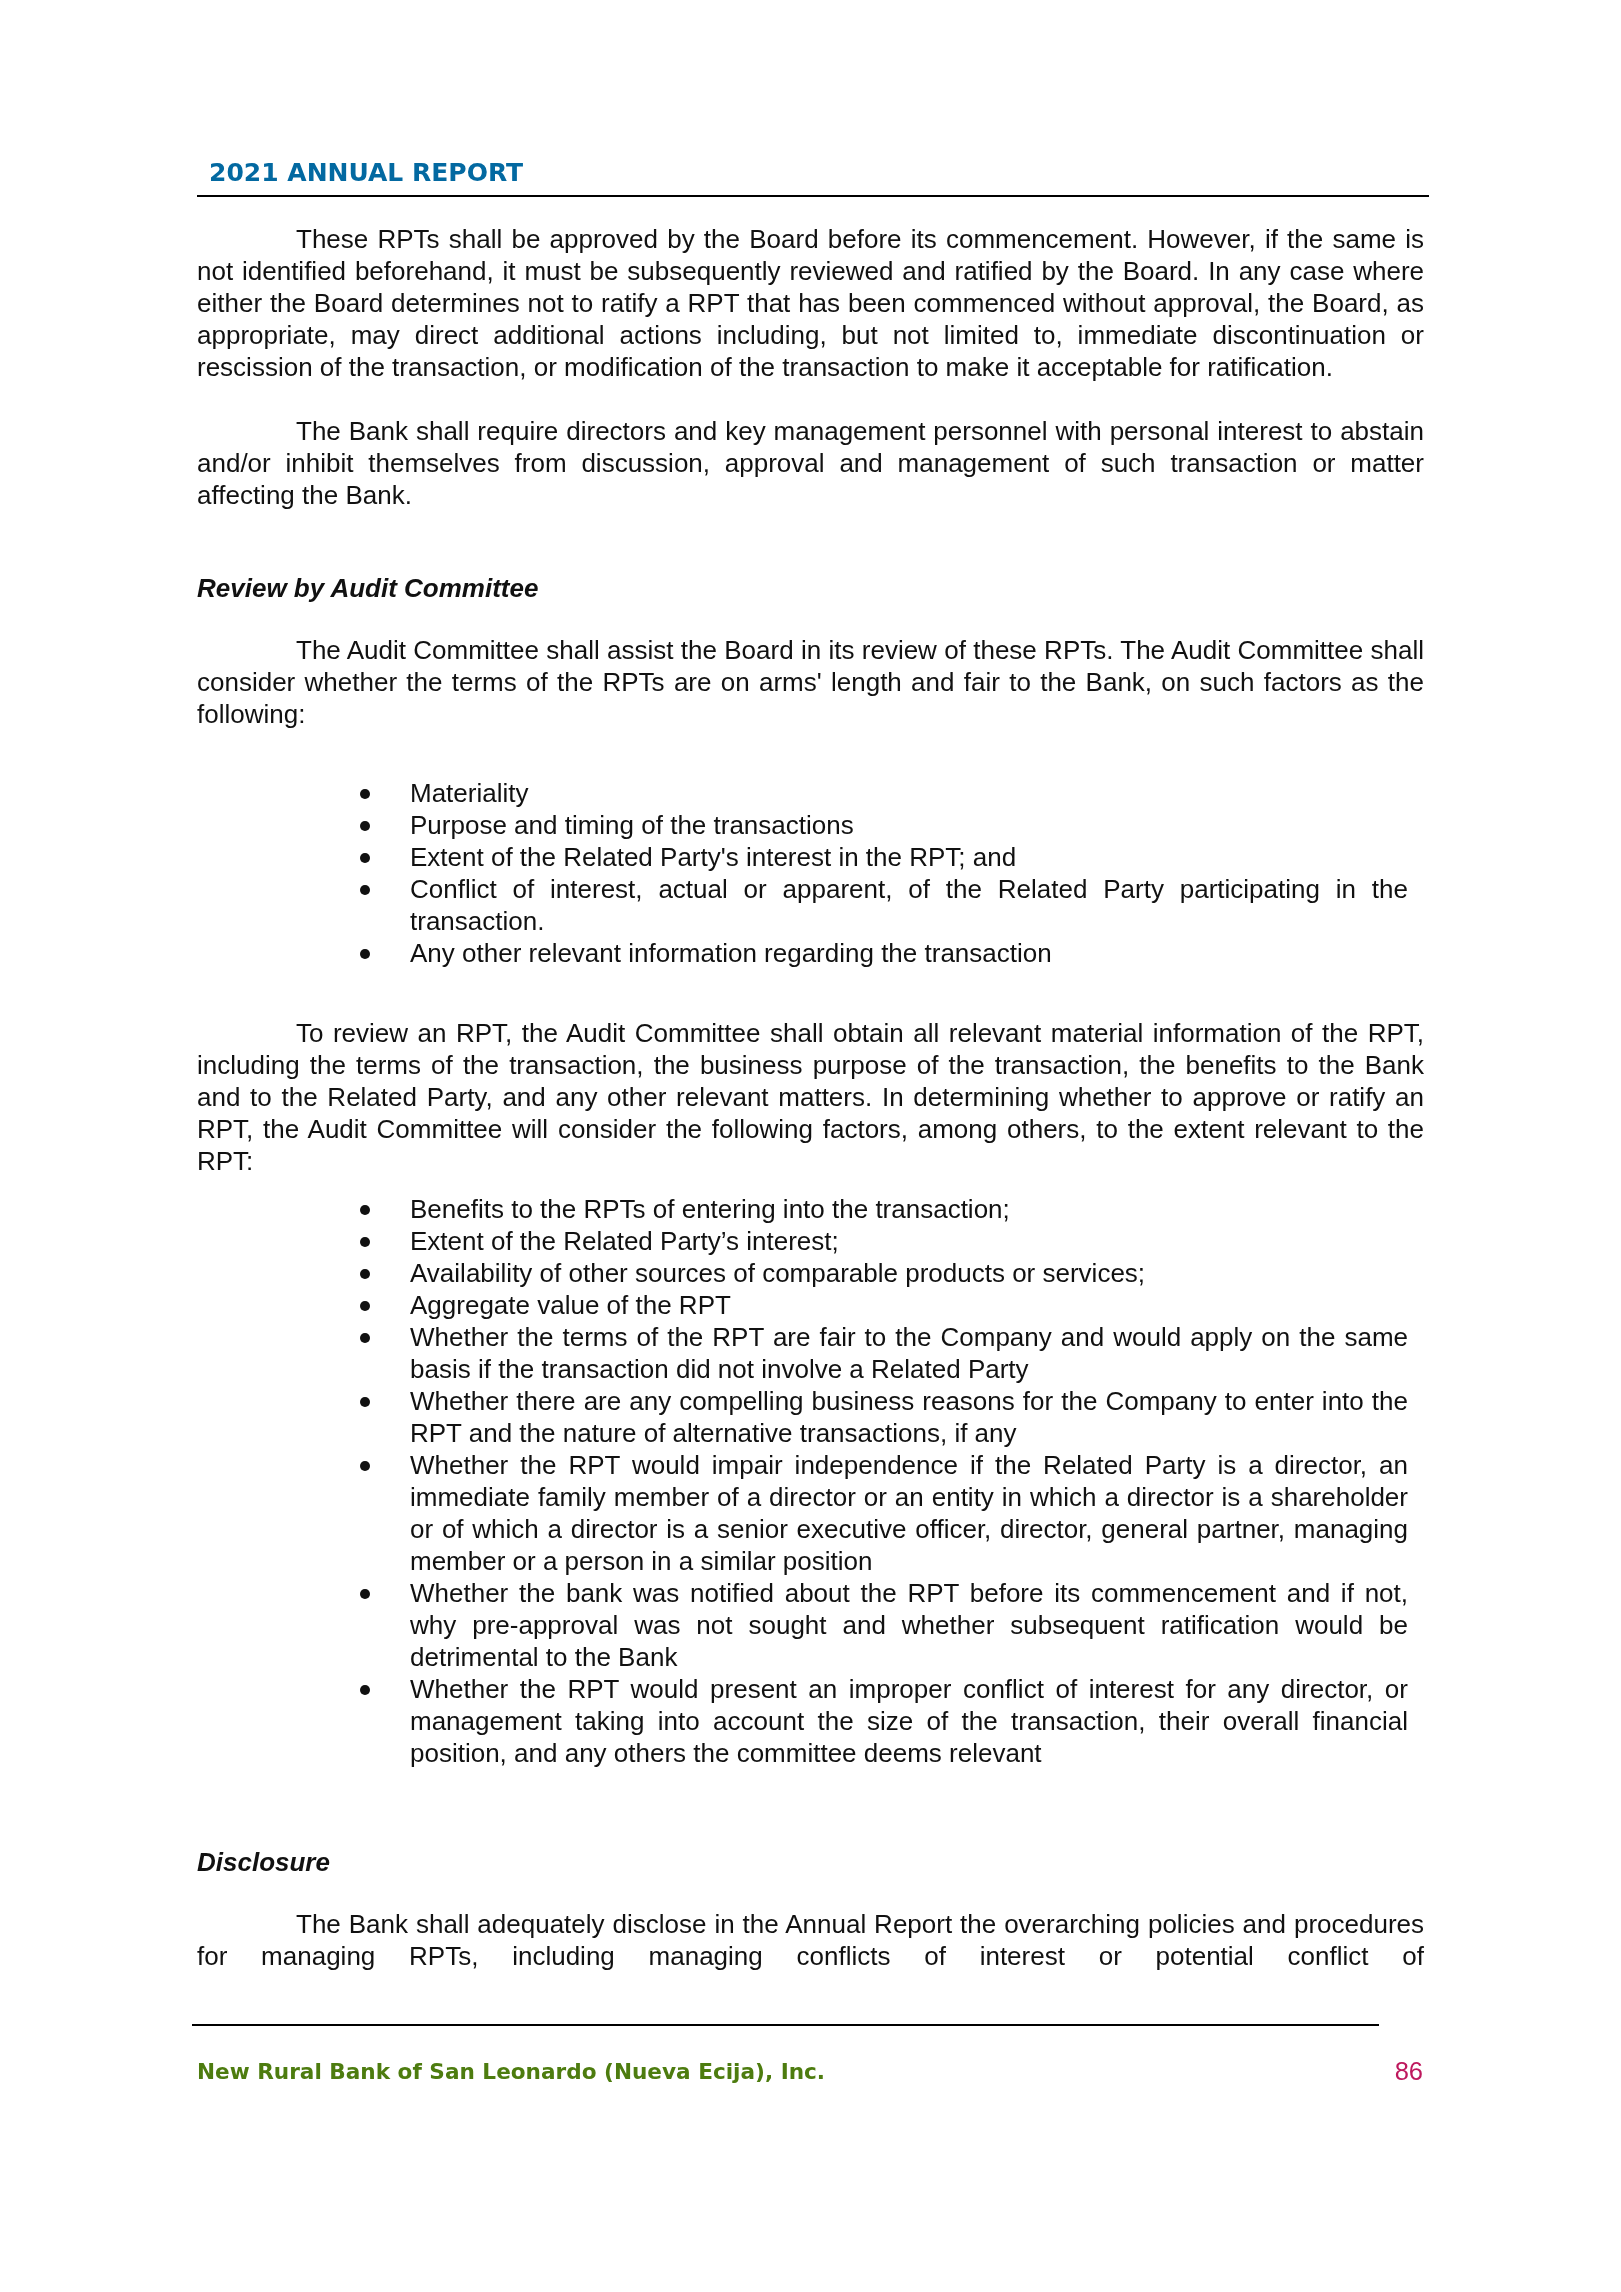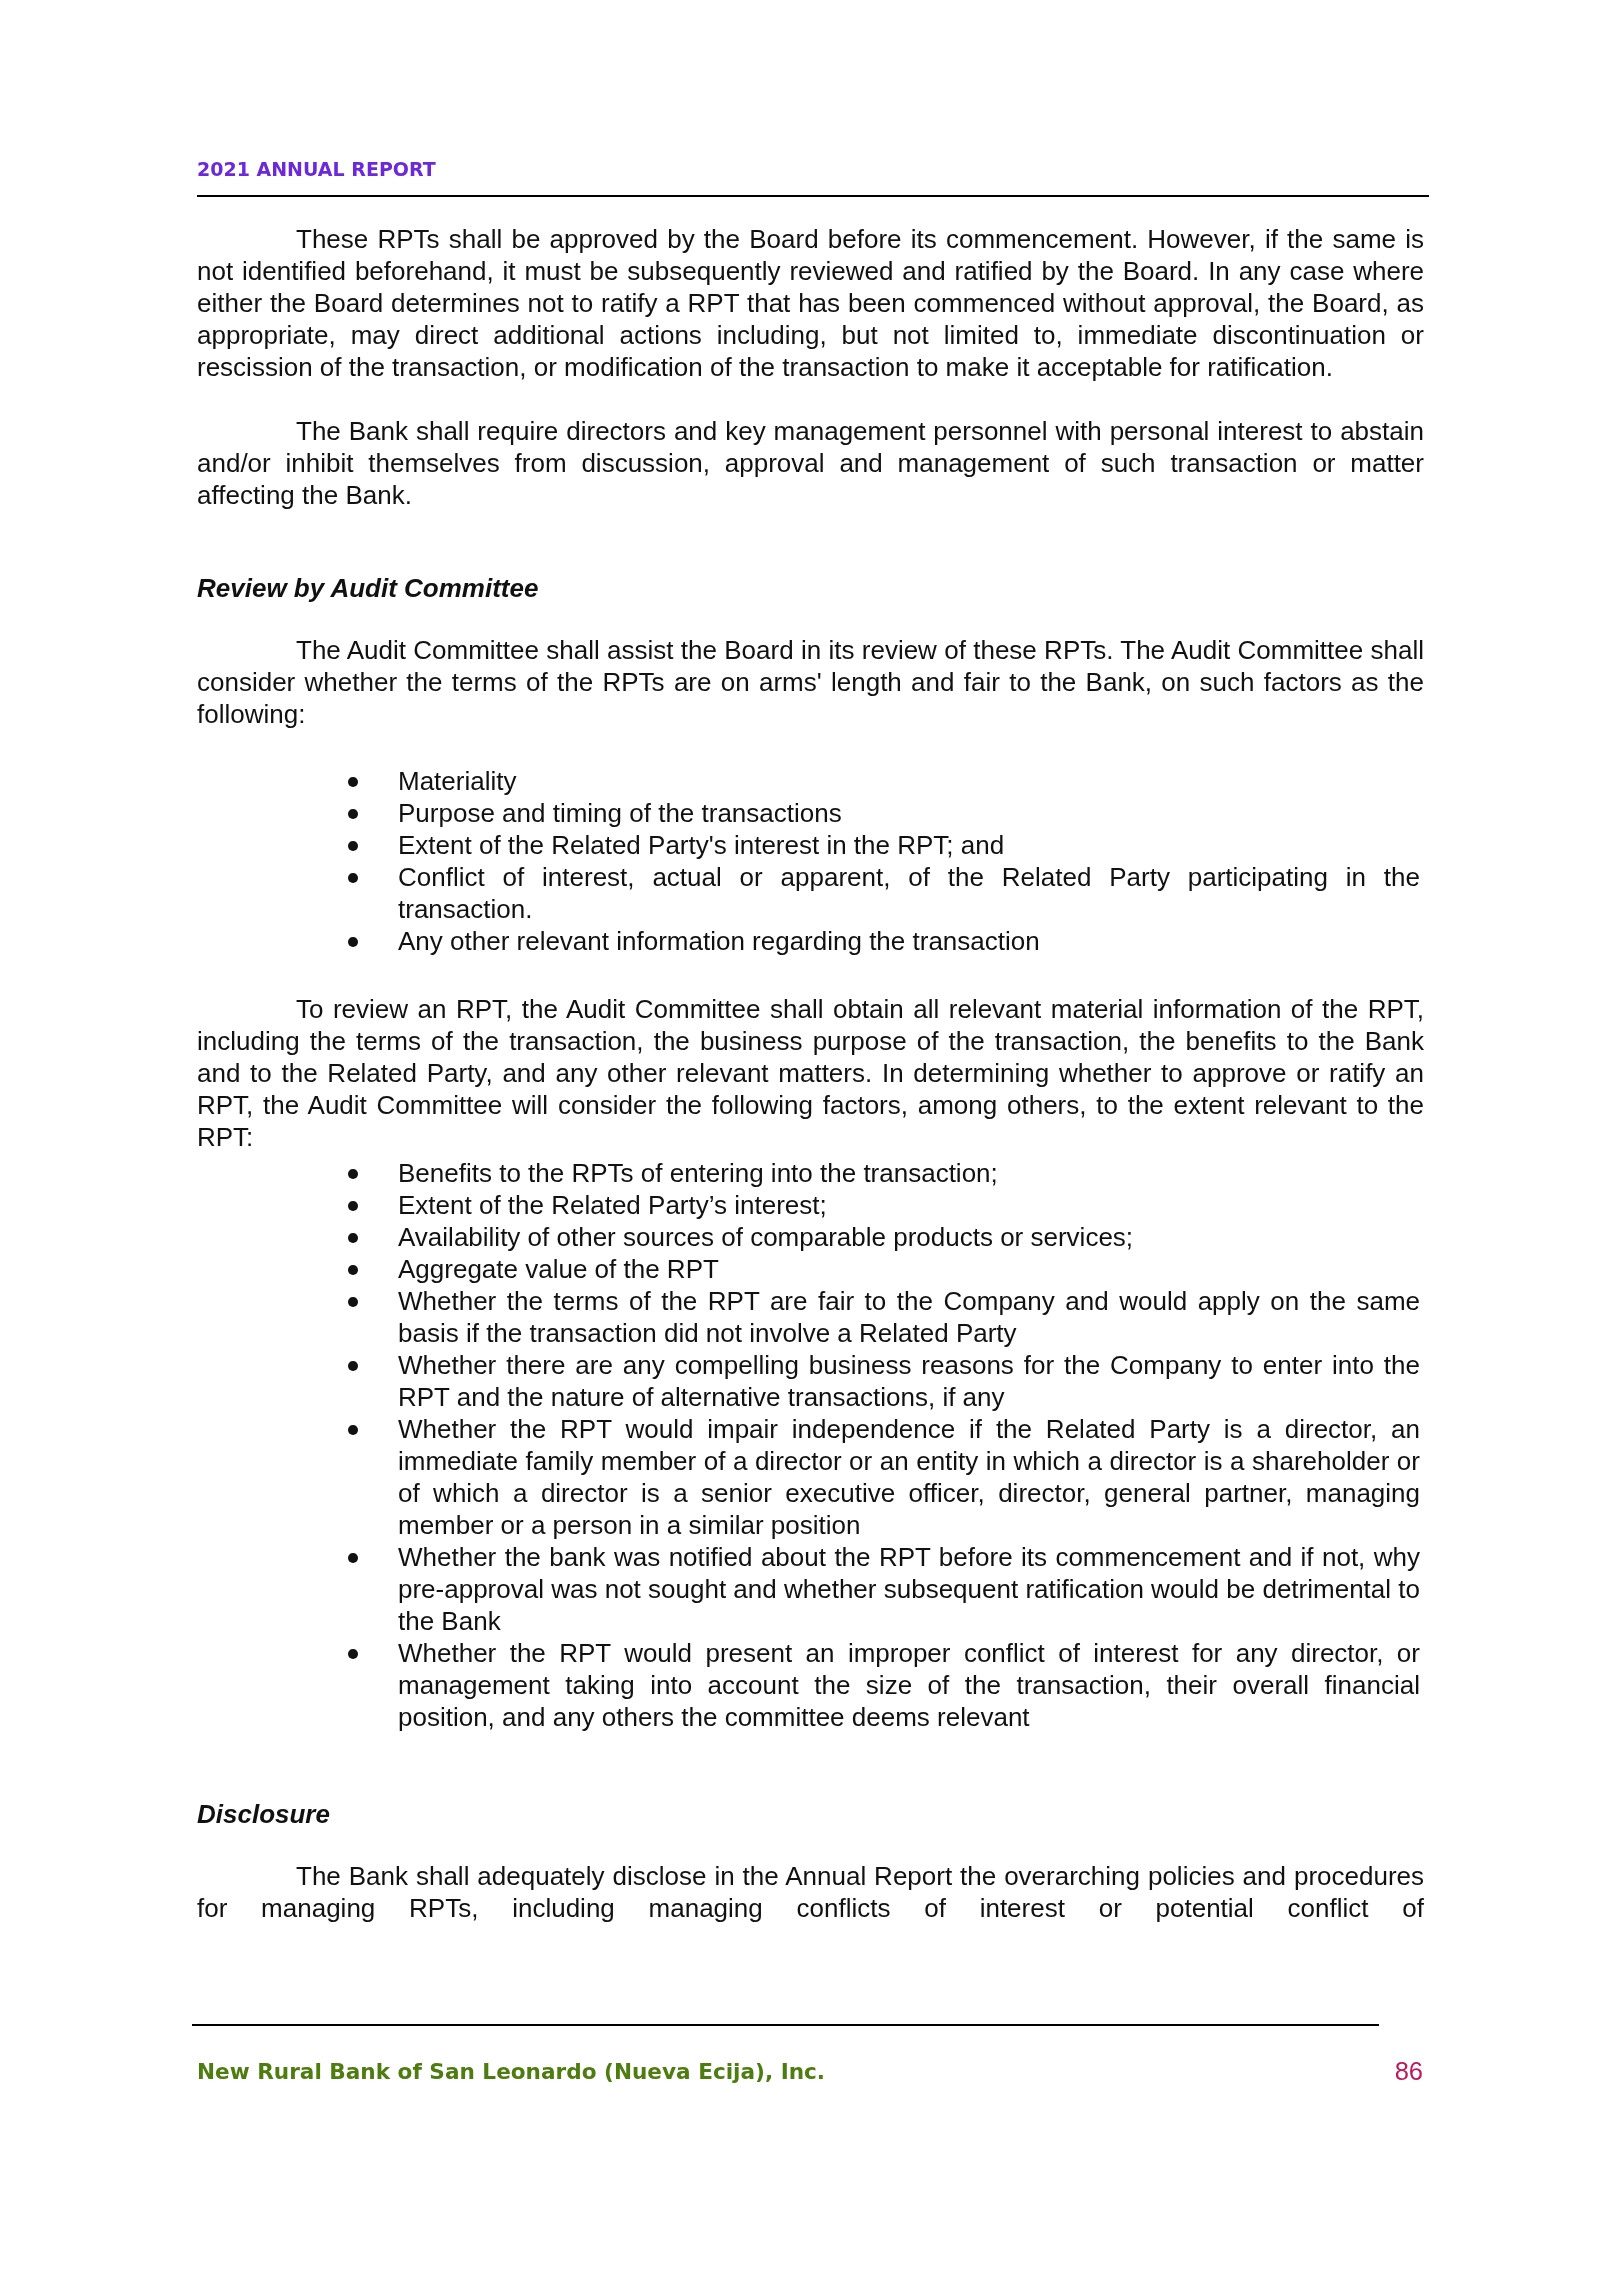--- a/index.html
+++ b/index.html
@@ -1,33 +1,33 @@
 <!DOCTYPE html>
 <html><head>
 <meta charset="utf-8">
 <style>
   html, body { margin: 0; padding: 0; background: #ffffff; }
   body { width: 1621px; height: 2293px; position: relative; overflow: hidden; }
   .page { position: absolute; left: 0; top: 0; width: 1621px; height: 2293px; background: #fff; }
   .running-header {
-    position: absolute; left: 197px; top: 158px;
+    position: absolute; left: 209px; top: 158px;
     font-family: "DejaVu Sans", sans-serif; font-weight: bold;
-    font-size: 19px; color: #6d28d9; letter-spacing: 0px;
+    font-size: 25px; color: #0369a1; letter-spacing: 0px;
   }
   .header-rule { position: absolute; left: 197px; top: 195px; width: 1232px; height: 0; border-top: 2.9px solid #000; }
   .body-col {
     position: absolute; left: 197px; top: 223px; width: 1227px;
     font-family: "Liberation Sans", sans-serif; font-size: 26px; line-height: 32px; color: #111;
   }
   .para { margin: 0; text-align: justify; text-indent: 99px; }
   .gap1 { height: 32px; }
   .gap2 { height: 61px; }
   .heading { margin: 0; font-weight: bold; font-size: 26px; font-style: italic; }
   .gap-after-heading { height: 30px; }
-  ul.bullets { list-style: none; margin: 4px; padding: 0; }
+  ul.bullets { list-style: none; margin: 16px; padding: 0; }
   ul.bullets li { position: relative; padding-left: 197px; text-align: justify; }
   ul.bullets li .dot {
     position: absolute; left: 147px; top: 11.8px; width: 9.8px; height: 9.8px; border-radius: 50%; background: #111;
   }
   .list-gap { height: 31px; }
   .footer-rule { position: absolute; left: 192px; top: 2024px; width: 1187px; height: 0; border-top: 2.9px solid #000; }
   .footer-org {
     position: absolute; left: 197px; top: 2059px;
     font-family: "DejaVu Sans", sans-serif; font-weight: bold; font-size: 21.6px; color: #4d7c0f;
   }

